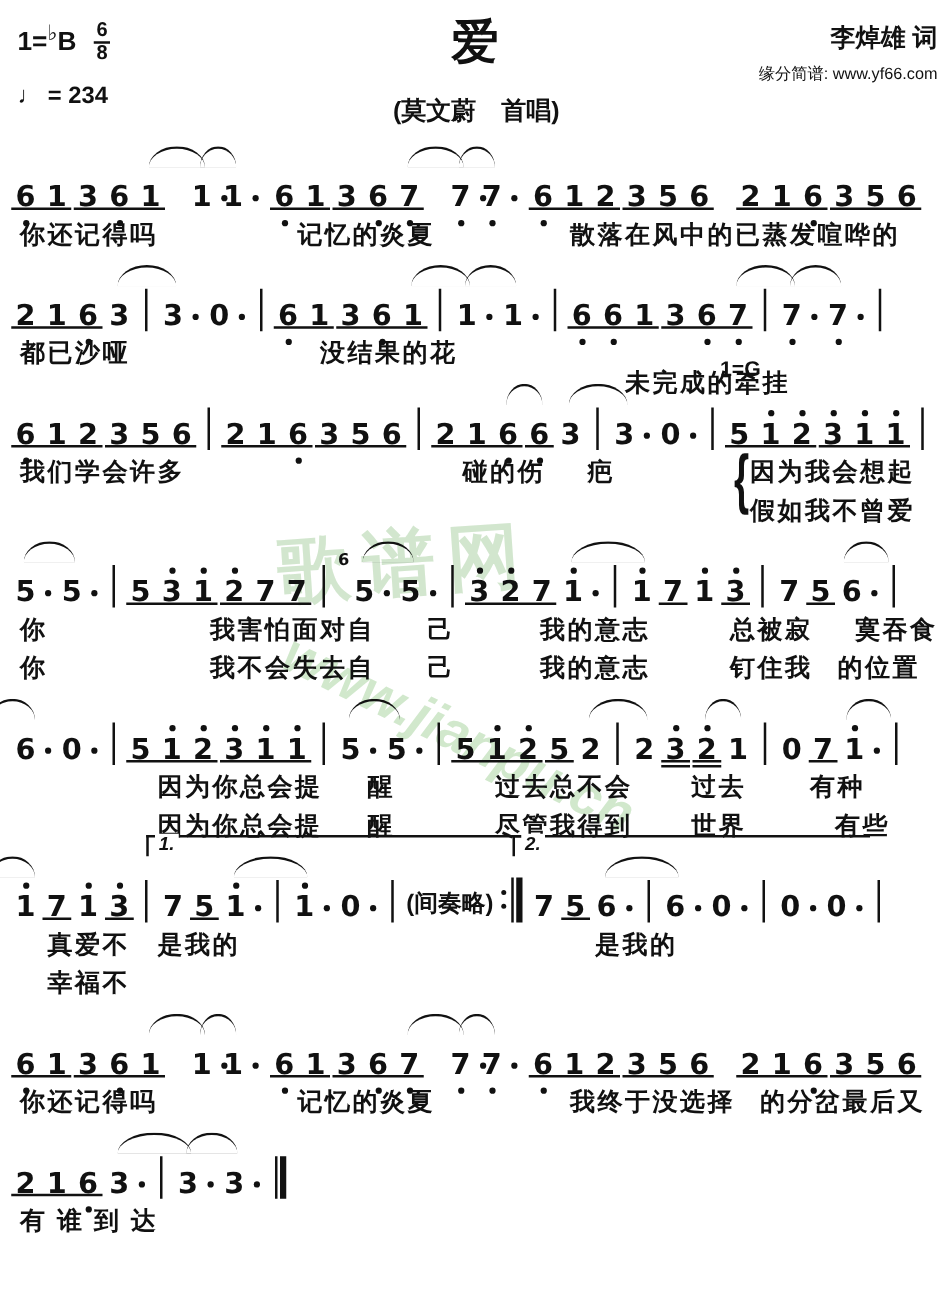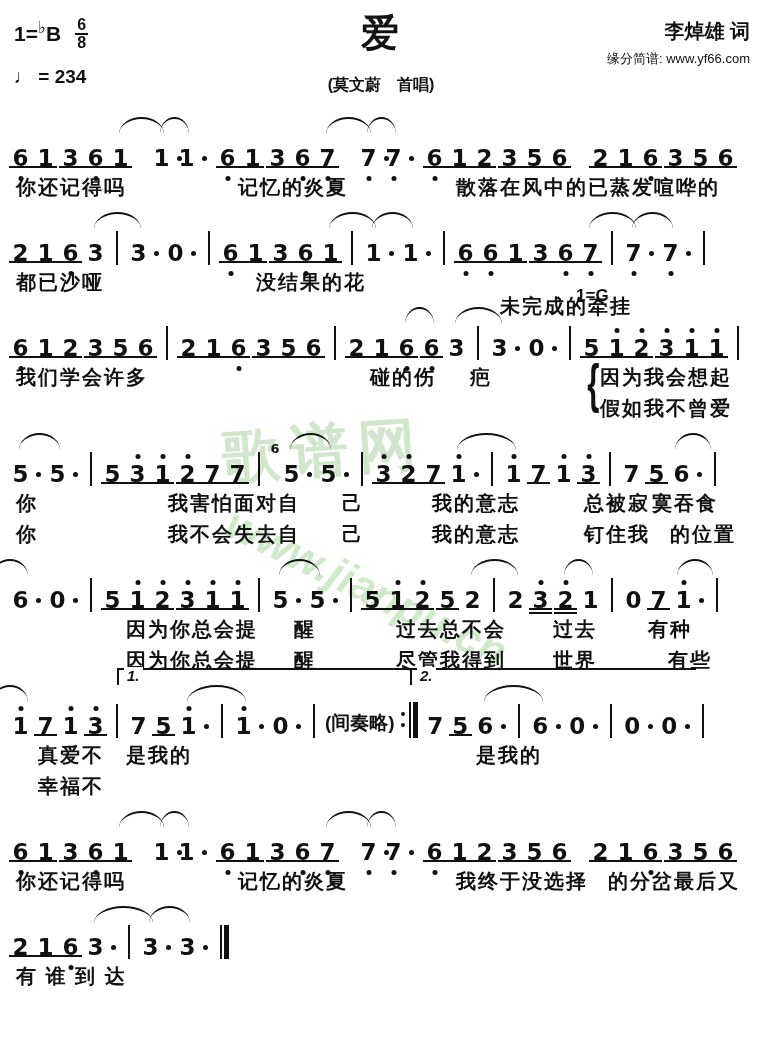--- a/index.html
+++ b/index.html
@@ -10,21 +10,21 @@
   .hdr{position:relative;height:104px;}
   .hdr-left{position:absolute;left:6px;top:10px;}
   .keyline{font-size:21px;font-weight:bold;display:flex;align-items:center;}
   .flat{font-size:17px;position:relative;top:-7px;}
   .meter{display:inline-flex;flex-direction:column;align-items:center;line-height:14px;
          font-size:16px;font-weight:bold;margin-left:14px;}
   .meter i{display:block;width:13px;height:2px;background:#111;margin:1px 0;}
   .tempoline{font-size:19px;font-weight:bold;margin-top:16px;}
   .hdr-center{position:absolute;left:0;right:0;top:0;text-align:center;}
   .title{font-size:38px;font-weight:bold;letter-spacing:2px;}
-  .subtitle{font-size:16px;font-weight:bold;margin-top:16px;}
+  .subtitle{font-size:20px;font-weight:bold;margin-top:16px;}
   .hdr-right{position:absolute;right:4px;top:6px;text-align:right;}
   .credit{font-size:20px;font-weight:bold;line-height:34px;}
   .site{font-size:13px;font-weight:normal;margin-top:2px;}
   
   .wm{position:absolute;z-index:0;pointer-events:none;}
   .wm1{left:222px;top:412px;font-size:58px;font-weight:bold;letter-spacing:10px;
        color:rgba(147,196,138,0.42);transform:rotate(-4deg);}
   .wm2{left:240px;top:498px;font-size:44px;font-style:italic;font-weight:bold;
        color:rgba(152,203,142,0.45);transform:rotate(26deg);transform-origin:left top;}
   
@@ -312,21 +312,21 @@
             <i class="arc" style="left: 281.5px; width: 41px;"></i>
             <i class="arc" style="left: 448.5px; width: 59px;"></i>
             <i class="arc" style="left: 666.5px; width: 36px;"></i>
           </div>
           <div class="lyr">
             <span class="lseg" style="left: 8px;">你</span>
             <span class="lseg" style="left: 160px;">我害怕面对自</span>
             <span class="lseg" style="left: 334px;">己</span>
             <span class="lseg" style="left: 424px;">我的意志</span>
             <span class="lseg" style="left: 576px;">总被寂</span>
-            <span class="lseg" style="left: 644px;">寞吞食</span>
+            <span class="lseg" style="left: 676px;">寞吞食</span>
           </div>
           <div class="lyr">
             <span class="lseg" style="left: 8px;">你</span>
             <span class="lseg" style="left: 160px;">我不会失去自</span>
             <span class="lseg" style="left: 334px;">己</span>
             <span class="lseg" style="left: 424px;">我的意志</span>
             <span class="lseg" style="left: 576px; text-align: center;">钉住我</span>
             <span class="lseg" style="left: 662px;">的位置</span>
           </div>
         </div>

